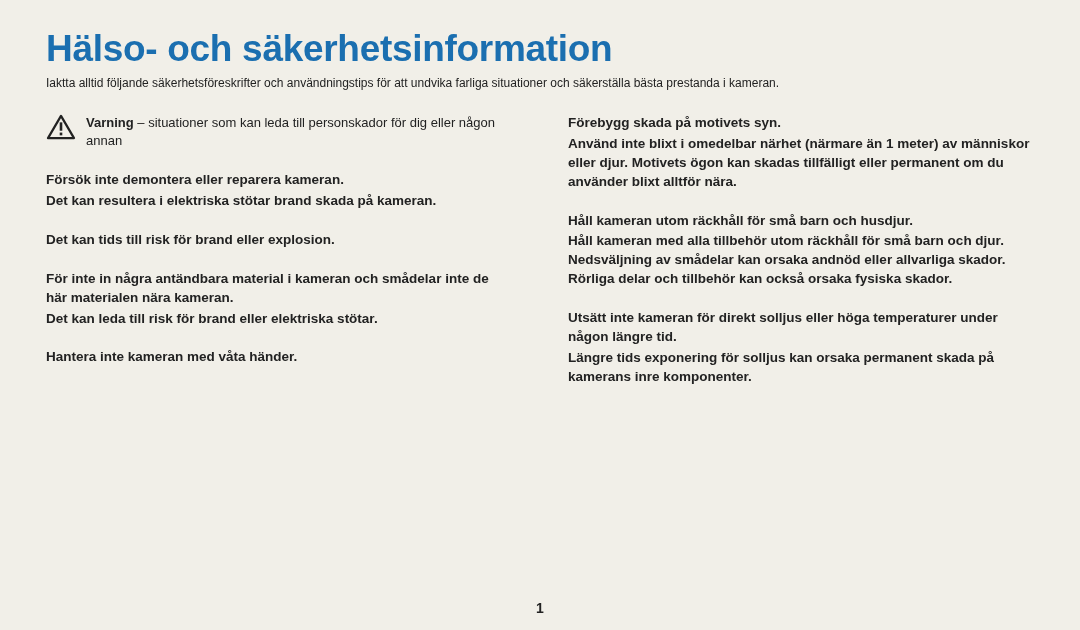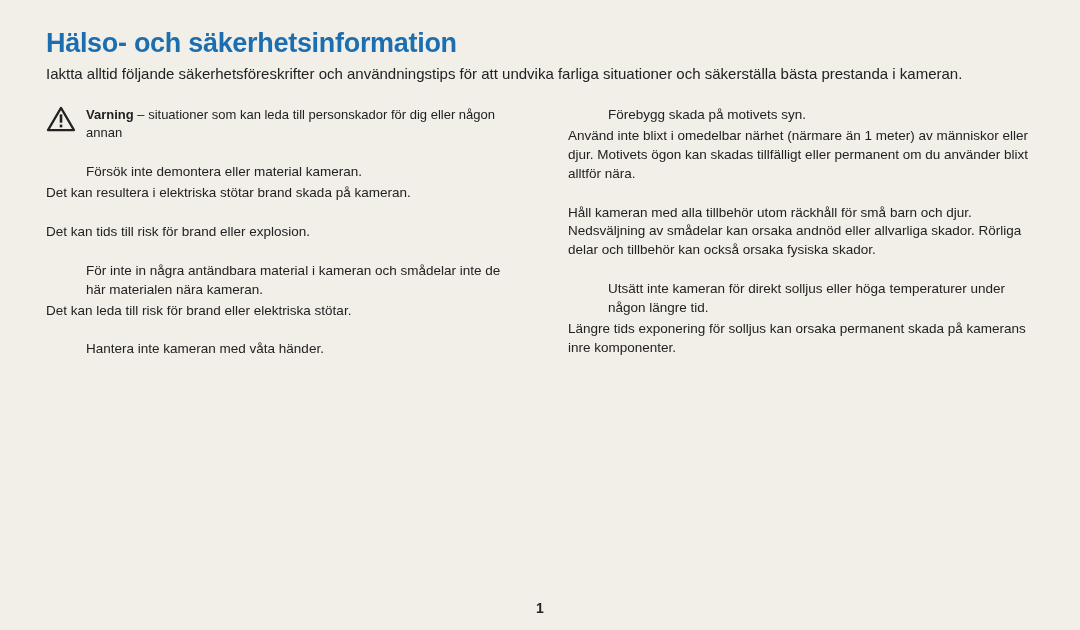--- a/index.html
+++ b/index.html
@@ -6,27 +6,27 @@
   html, body { width: 1080px; height: 630px; }
   body {
     background: #f1efe8;
     font-family: "Segoe UI", "Helvetica Neue", Arial, sans-serif;
     color: #222;
     padding: 28px 46px 20px 46px;
     position: relative;
   }
   .title {
     color: #1b6fb0;
-    font-size: 27px;
+    font-size: 37px;
     font-weight: 700;
     letter-spacing: -0.3px;
     margin-bottom: 6px;
   }
   .intro {
-    font-size: 15px;
+    font-size: 12px;
     color: #222;
     margin-bottom: 24px;
   }
   .columns {
     display: flex;
     gap: 56px;
   }
   .col { flex: 1; }
   .warning-row {
     display: flex;
@@ -36,22 +36,22 @@
   }
   .warning-icon {
     flex: 0 0 auto;
     width: 30px;
     height: 26px;
     margin-top: 0px;
   }
   .warning-label { font-weight: 700; }
   .warning-text { font-size: 13px; line-height: 1.35; }
   .block { margin-bottom: 20px; font-size: 13.5px; line-height: 1.4; }
-  .block-heading { font-weight: 400; margin-bottom: 2px; margin-left: 40px; }
-  .block-body { font-weight: 400; }
+  .block-heading { font-weight: 700; margin-bottom: 2px; }
+  .block-body { font-weight: 700; }
   .page-num {
     position: absolute;
     bottom: 14px;
     left: 0; right: 0;
     text-align: center;
     font-weight: 700;
     font-size: 14px;
   }
 </style>
 </head>
@@ -71,21 +71,21 @@
           <rect x="14.6" y="9" width="2.8" height="9" fill="#222"></rect>
           <rect x="14.6" y="20" width="2.8" height="3" fill="#222"></rect>
         </svg>
       </span>
       <div class="warning-text">
         <span class="warning-label">Varning</span><span> – situationer som kan leda till personskador för dig eller någon annan</span>
       </div>
     </div>
 
     <div class="block">
-      <div class="block-heading">Försök inte demontera eller material kameran.</div>
+      <div class="block-heading">Försök inte demontera eller reparera kameran.</div>
       <div class="block-body">Det kan resultera i elektriska stötar brand skada på kameran.</div>
     </div>
     <div class="block">
       <div class="block-body">Det kan tids till risk för brand eller explosion.</div>
     </div>
     <div class="block">
       <div class="block-heading">För inte in några antändbara material i kameran och smådelar inte de här materialen nära kameran.</div>
       <div class="block-body">Det kan leda till risk för brand eller elektriska stötar.</div>
     </div>
     <div class="block">
@@ -94,20 +94,21 @@
 
   </div>
 
   <div class="col">
 
     <div class="block">
       <div class="block-heading">Förebygg skada på motivets syn.</div>
       <div class="block-body">Använd inte blixt i omedelbar närhet (närmare än 1 meter) av människor eller djur. Motivets ögon kan skadas tillfälligt eller permanent om du använder blixt alltför nära.</div>
     </div>
     <div class="block">
+      <div class="block-heading">Håll kameran utom räckhåll för små barn och husdjur.</div>
       <div class="block-body">Håll kameran med alla tillbehör utom räckhåll för små barn och djur. Nedsväljning av smådelar kan orsaka andnöd eller allvarliga skador. Rörliga delar och tillbehör kan också orsaka fysiska skador.</div>
     </div>
     <div class="block">
       <div class="block-heading">Utsätt inte kameran för direkt solljus eller höga temperaturer under någon längre tid.</div>
       <div class="block-body">Längre tids exponering för solljus kan orsaka permanent skada på kamerans inre komponenter.</div>
     </div>
 
   </div>
 
 </div>

